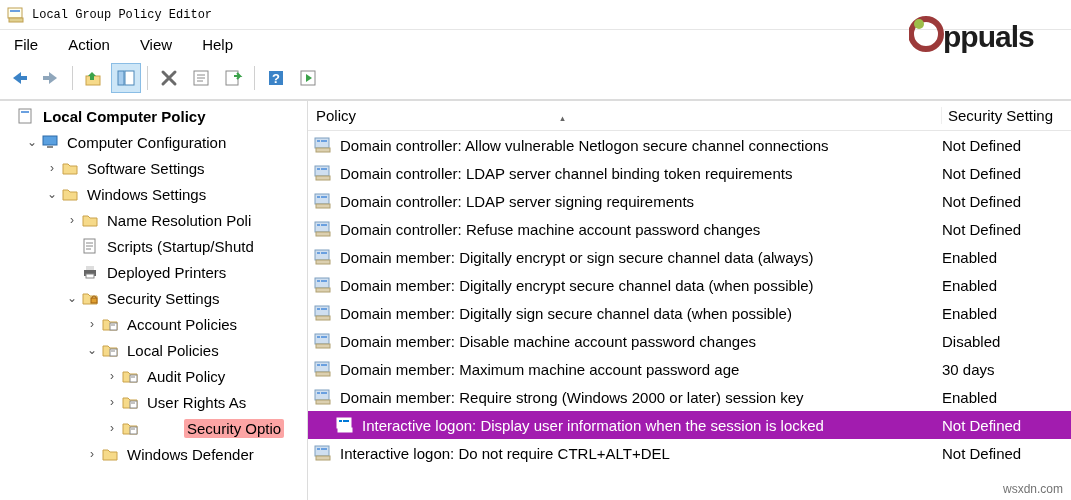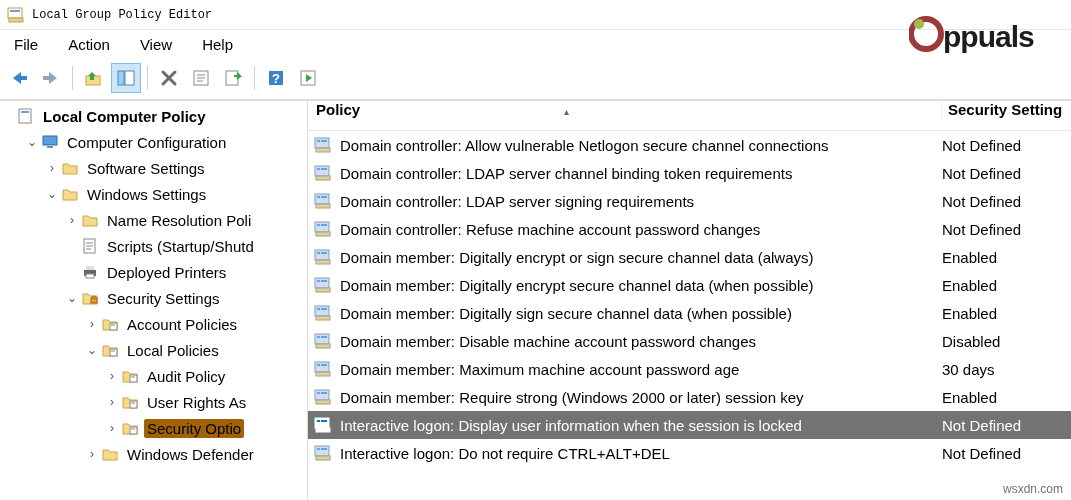--- a/index.html
+++ b/index.html
@@ -71,51 +71,51 @@
     
     .tree-row {
       display: flex;
       align-items: center;
       height: 26px;
       white-space: nowrap;
       font-size: 15px;
       padding-right: 4px;
     }
     .tree-row.selected .tree-label {
-      background: #a16207;
+      background: #fca5a5;
+      margin-left: 40px;
     }
     .tree-label { padding: 1px 3px; border-radius: 2px; }
     .twisty {
       width: 16px; text-align: center;
       font-size: 12px; color: #555;
       cursor: default;
     }
     .twisty.empty { visibility: hidden; }
     .tree-icon { width: 20px; height: 20px; margin-right: 4px; display:flex;align-items:center;justify-content:center;}
     
     .list-header {
       display: flex;
       height: 30px;
-      align-items: flex-start;
+      align-items: center;
       border-bottom: 1px solid #e6e6e6;
       font-size: 15px;
-      font-weight: bold;
     }
     .col-policy { flex: 1; padding-left: 8px; }
     .col-setting { width: 130px; padding-left: 6px; border-left: 1px solid #eee; }
     .sort-caret { font-size: 9px; color:#666; margin-left: 200px;}
     
     .list-rows { flex: 1; overflow: hidden; }
     .list-row {
       display: flex;
       height: 28px;
       align-items: center;
       font-size: 15px;
     }
-    .list-row.selected { background: #737373; color: #fff; }
+    .list-row.selected { background: #a21caf; color: #fff; padding-left: 22px; }
     .list-row .row-icon {
       width: 22px; height: 22px; margin-left: 4px; margin-right: 6px;
       display:flex;align-items:center;justify-content:center;flex-shrink:0;
     }
     .list-row .row-policy { flex: 1; white-space: nowrap; overflow: hidden; text-overflow: ellipsis; }
     .list-row .row-setting { width: 135px; padding-left: 6px; white-space: nowrap; }
     
     .watermark {
       position: absolute; top: 12px; right: 12px;
       font-size: 28px; font-weight: bold;

